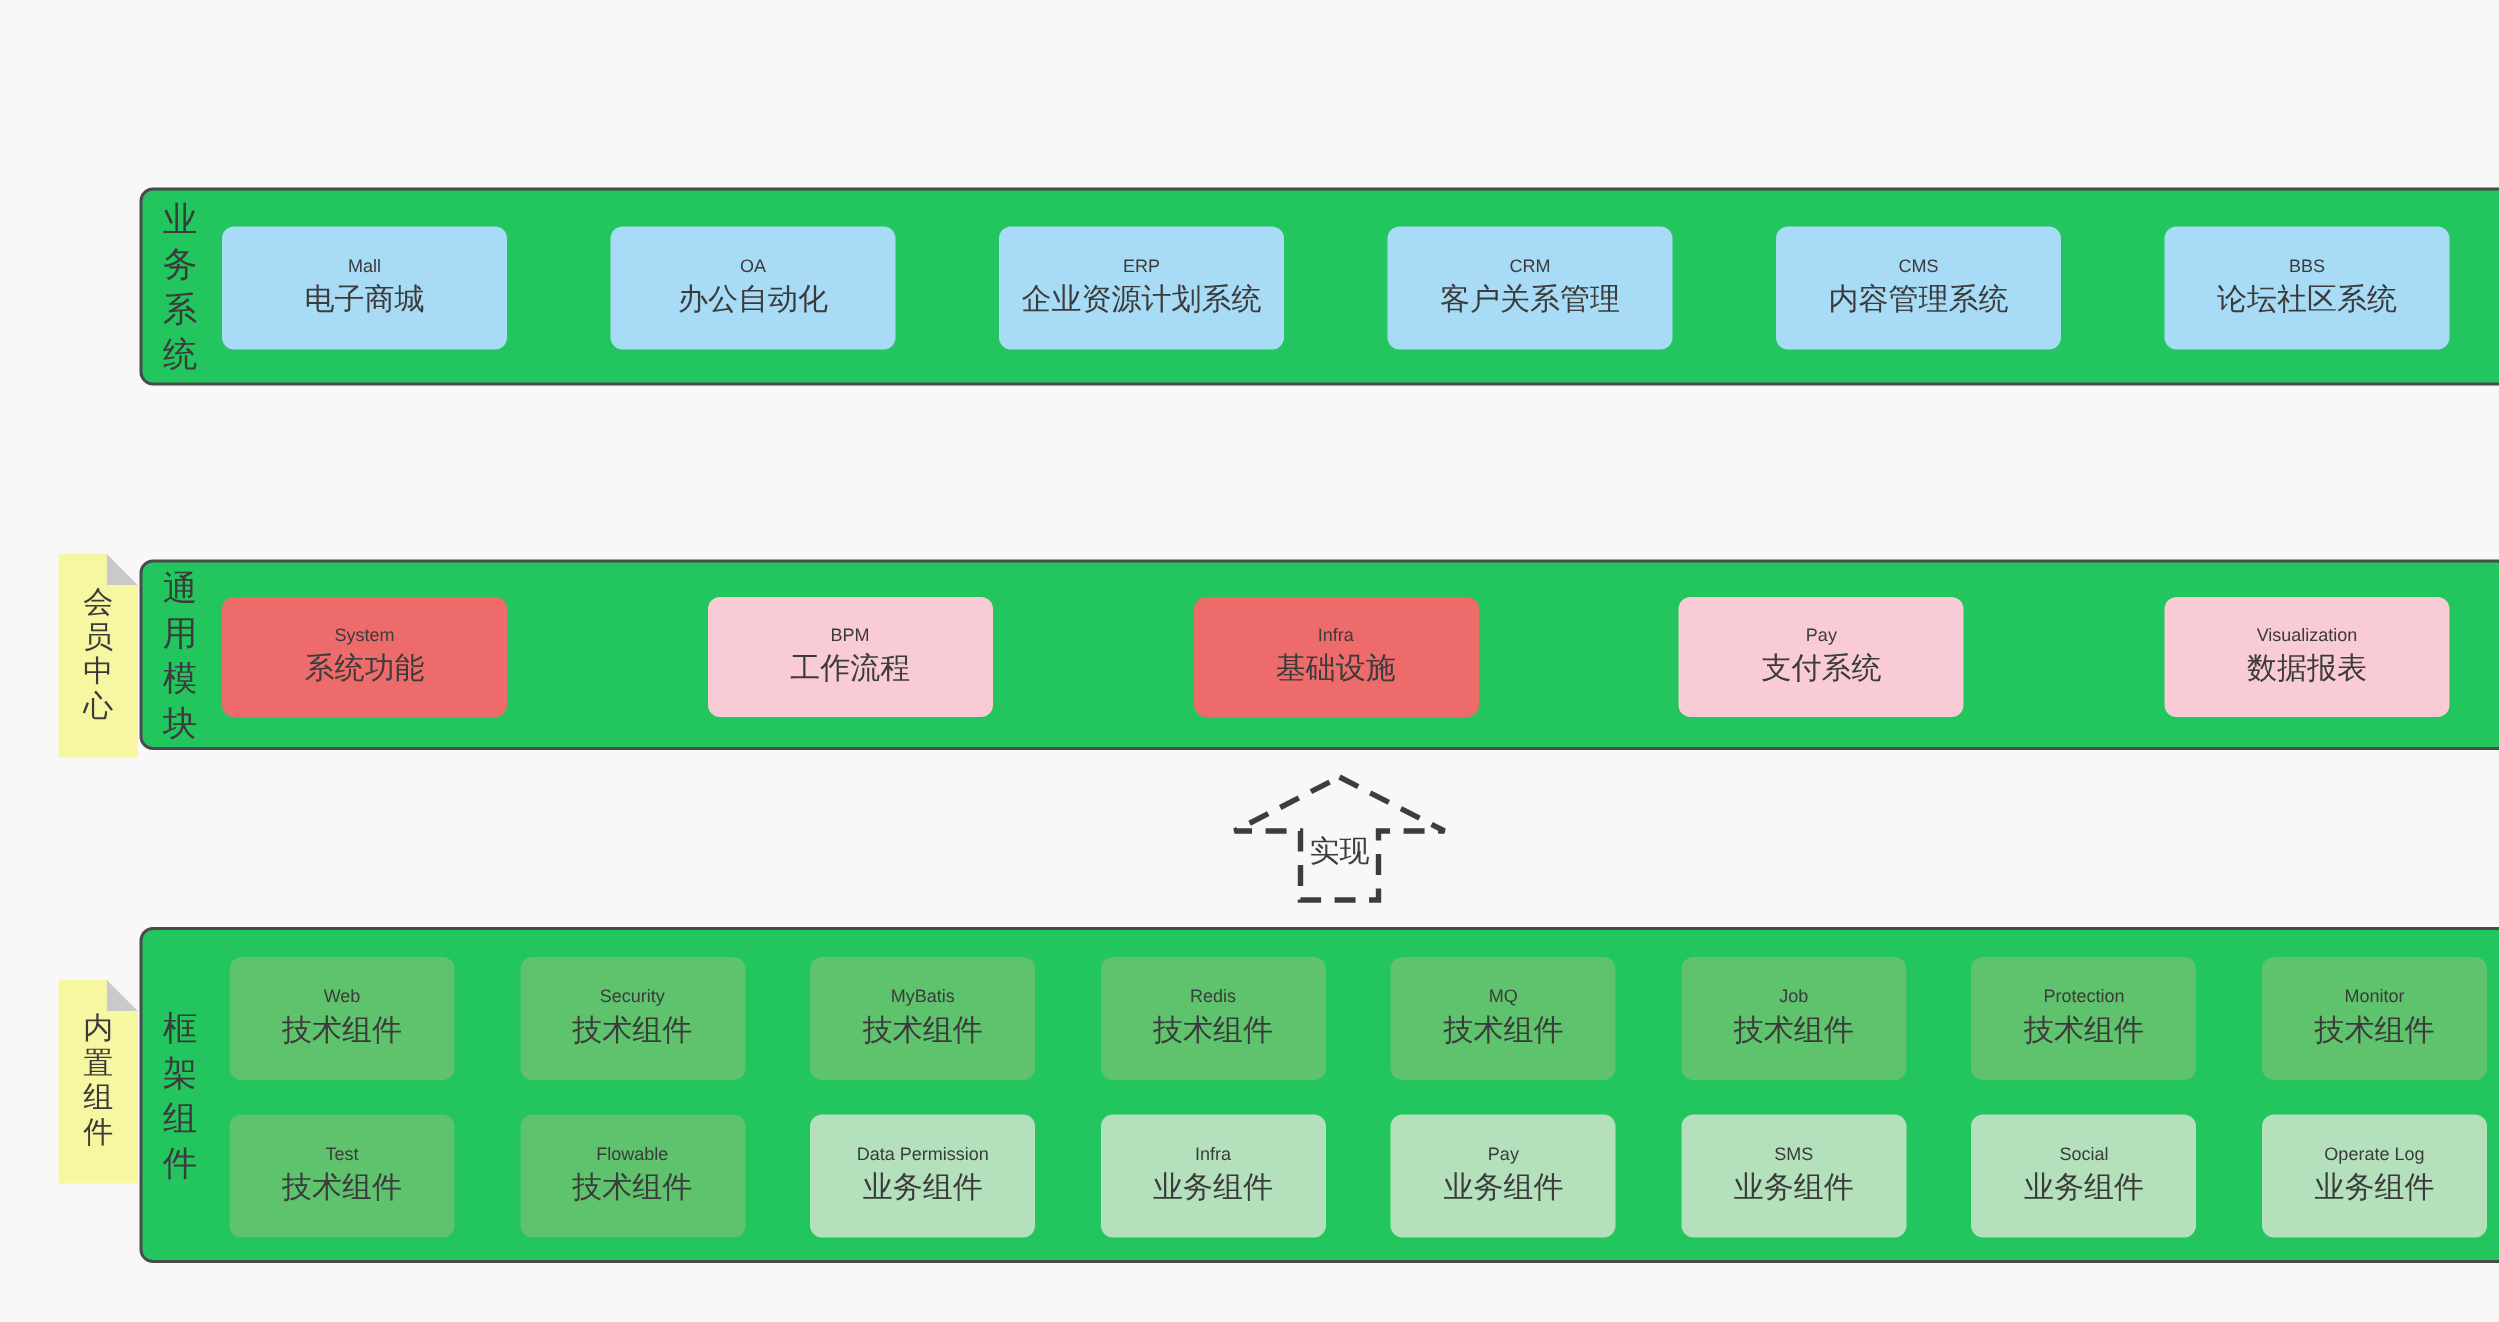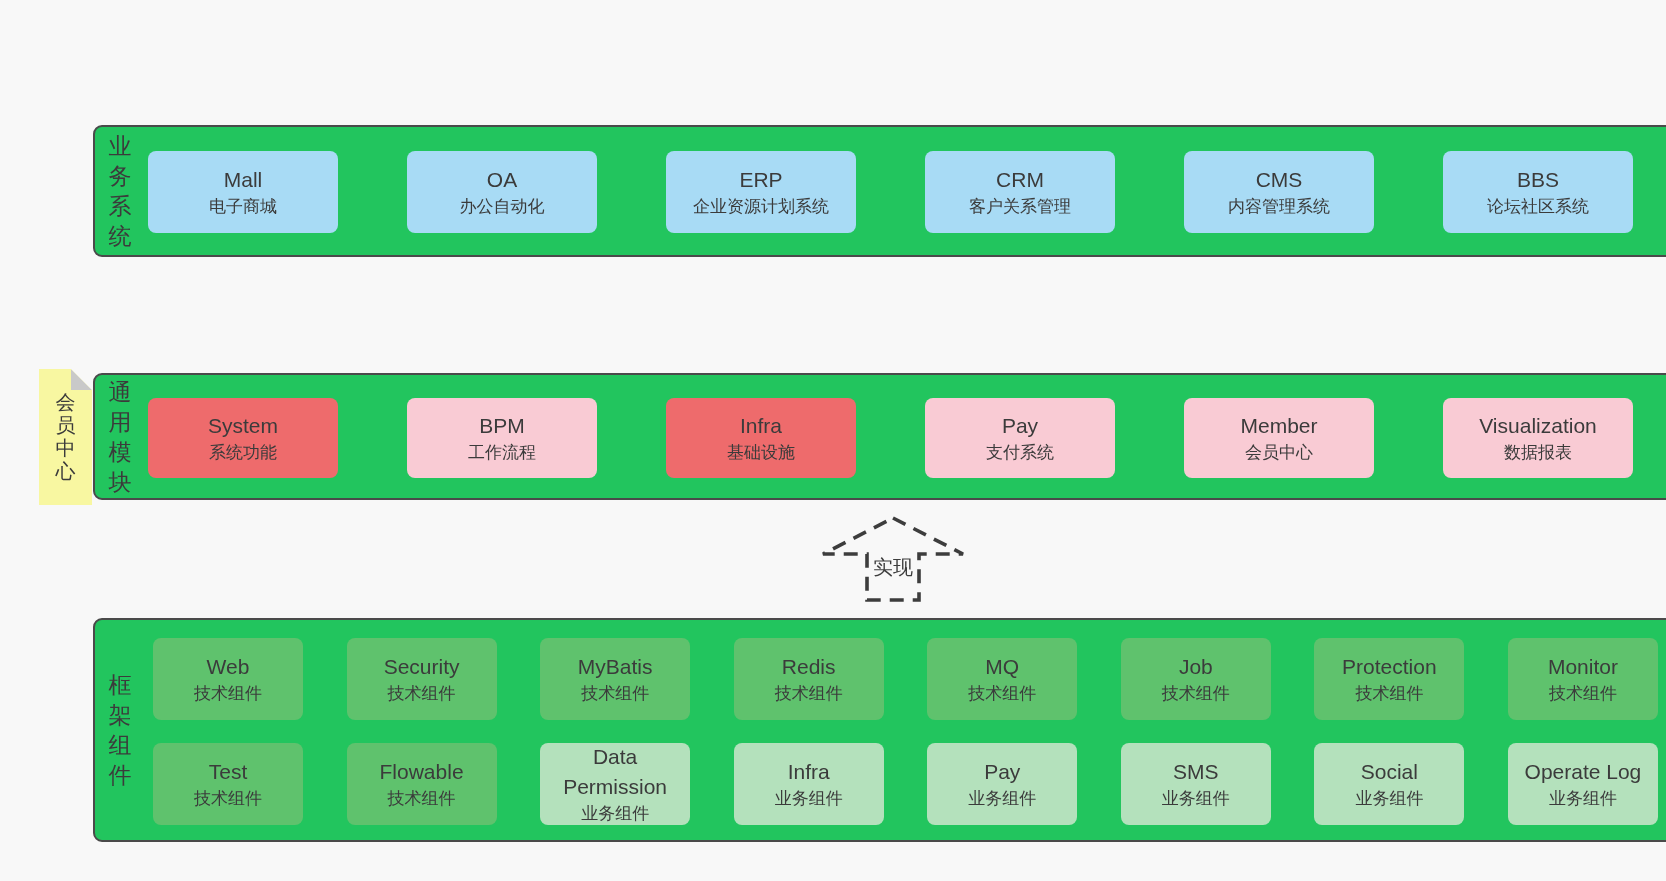--- a/index.html
+++ b/index.html
@@ -17,22 +17,22 @@
                word-break:break-all;color:#3b3b3b;}
 
   .boxes-row{position:absolute;display:flex;justify-content:space-between;}
   #layer-business .boxes-row{left:53px;right:53px;top:24px;height:82px;}
   #layer-modules  .boxes-row{left:53px;right:53px;top:23px;height:80px;}
   #layer-framework .row1{left:58px;right:28px;top:18px;height:82px;}
   #layer-framework .row2{left:58px;right:28px;top:123px;height:82px;}
 
   .box{border-radius:8px;display:flex;flex-direction:column;justify-content:center;
        align-items:center;text-align:center;line-height:1.42;box-sizing:border-box;}
-  .box .b-name{display:block;font-size:21px;}
-  .box .b-sub{display:block;font-size:17px;}
+  .box .b-name{display:block;font-size:12px;}
+  .box .b-sub{display:block;font-size:20px;}
   .w190{width:190px;}
   .w150{width:150px;padding:0 14px;}
   .box[data-variant="blue"]{background:#a8dbf5;}
   .box[data-variant="red"]{background:#ee6b6c;}
   .box[data-variant="pink"]{background:#f9cbd4;}
   .box[data-variant="green"]{background:#5fc26d;}
   .box[data-variant="green-light"]{background:#b4e1bc;}
 
   .note{position:absolute;left:39px;width:53px;background:#f8f7a1;}
   #note-modules{top:369px;height:136px;}
@@ -107,37 +107,40 @@
       </div>
       <div class="box w190" data-variant="red">
         <span class="b-name">Infra</span>
         <span class="b-sub">基础设施</span>
       </div>
       <div class="box w190" data-variant="pink">
         <span class="b-name">Pay</span>
         <span class="b-sub">支付系统</span>
       </div>
       <div class="box w190" data-variant="pink">
-        <span class="b-name">Member</span>
-        <span class="b-sub">会员中心</span>
-      </div>
-      <div class="box w190" data-variant="pink">
         <span class="b-name">Visualization</span>
         <span class="b-sub">数据报表</span>
       </div>
     </div>
   </div>
 
   <div class="arrow" id="arrow-impl">
     <svg width="144" height="86" viewBox="0 0 144 86">
       <path d="M72 2 L142 38 L98 38 L98 84 L46 84 L46 38 L2 38 Z" fill="#f8f8f8" stroke="#3d3d3d" stroke-width="3.6" stroke-dasharray="14 9"></path>
       <text x="72" y="58" text-anchor="middle" font-size="20" fill="#3d3d3d">实现</text>
     </svg>
   </div>
 
+  <div class="note" id="note-framework">
+    <div class="note-fold"></div>
+    <div class="note-cut"></div>
+    <div class="note-text">
+        <span>内置组件</span>
+      </div>
+  </div>
 
   <div class="layer" id="layer-framework">
     <div class="layer-label">框架组件</div>
 
     <div class="boxes-row row1">
       <div class="box w150" data-variant="green">
         <span class="b-name">Web</span>
         <span class="b-sub">技术组件</span>
       </div>
       <div class="box w150" data-variant="green">

